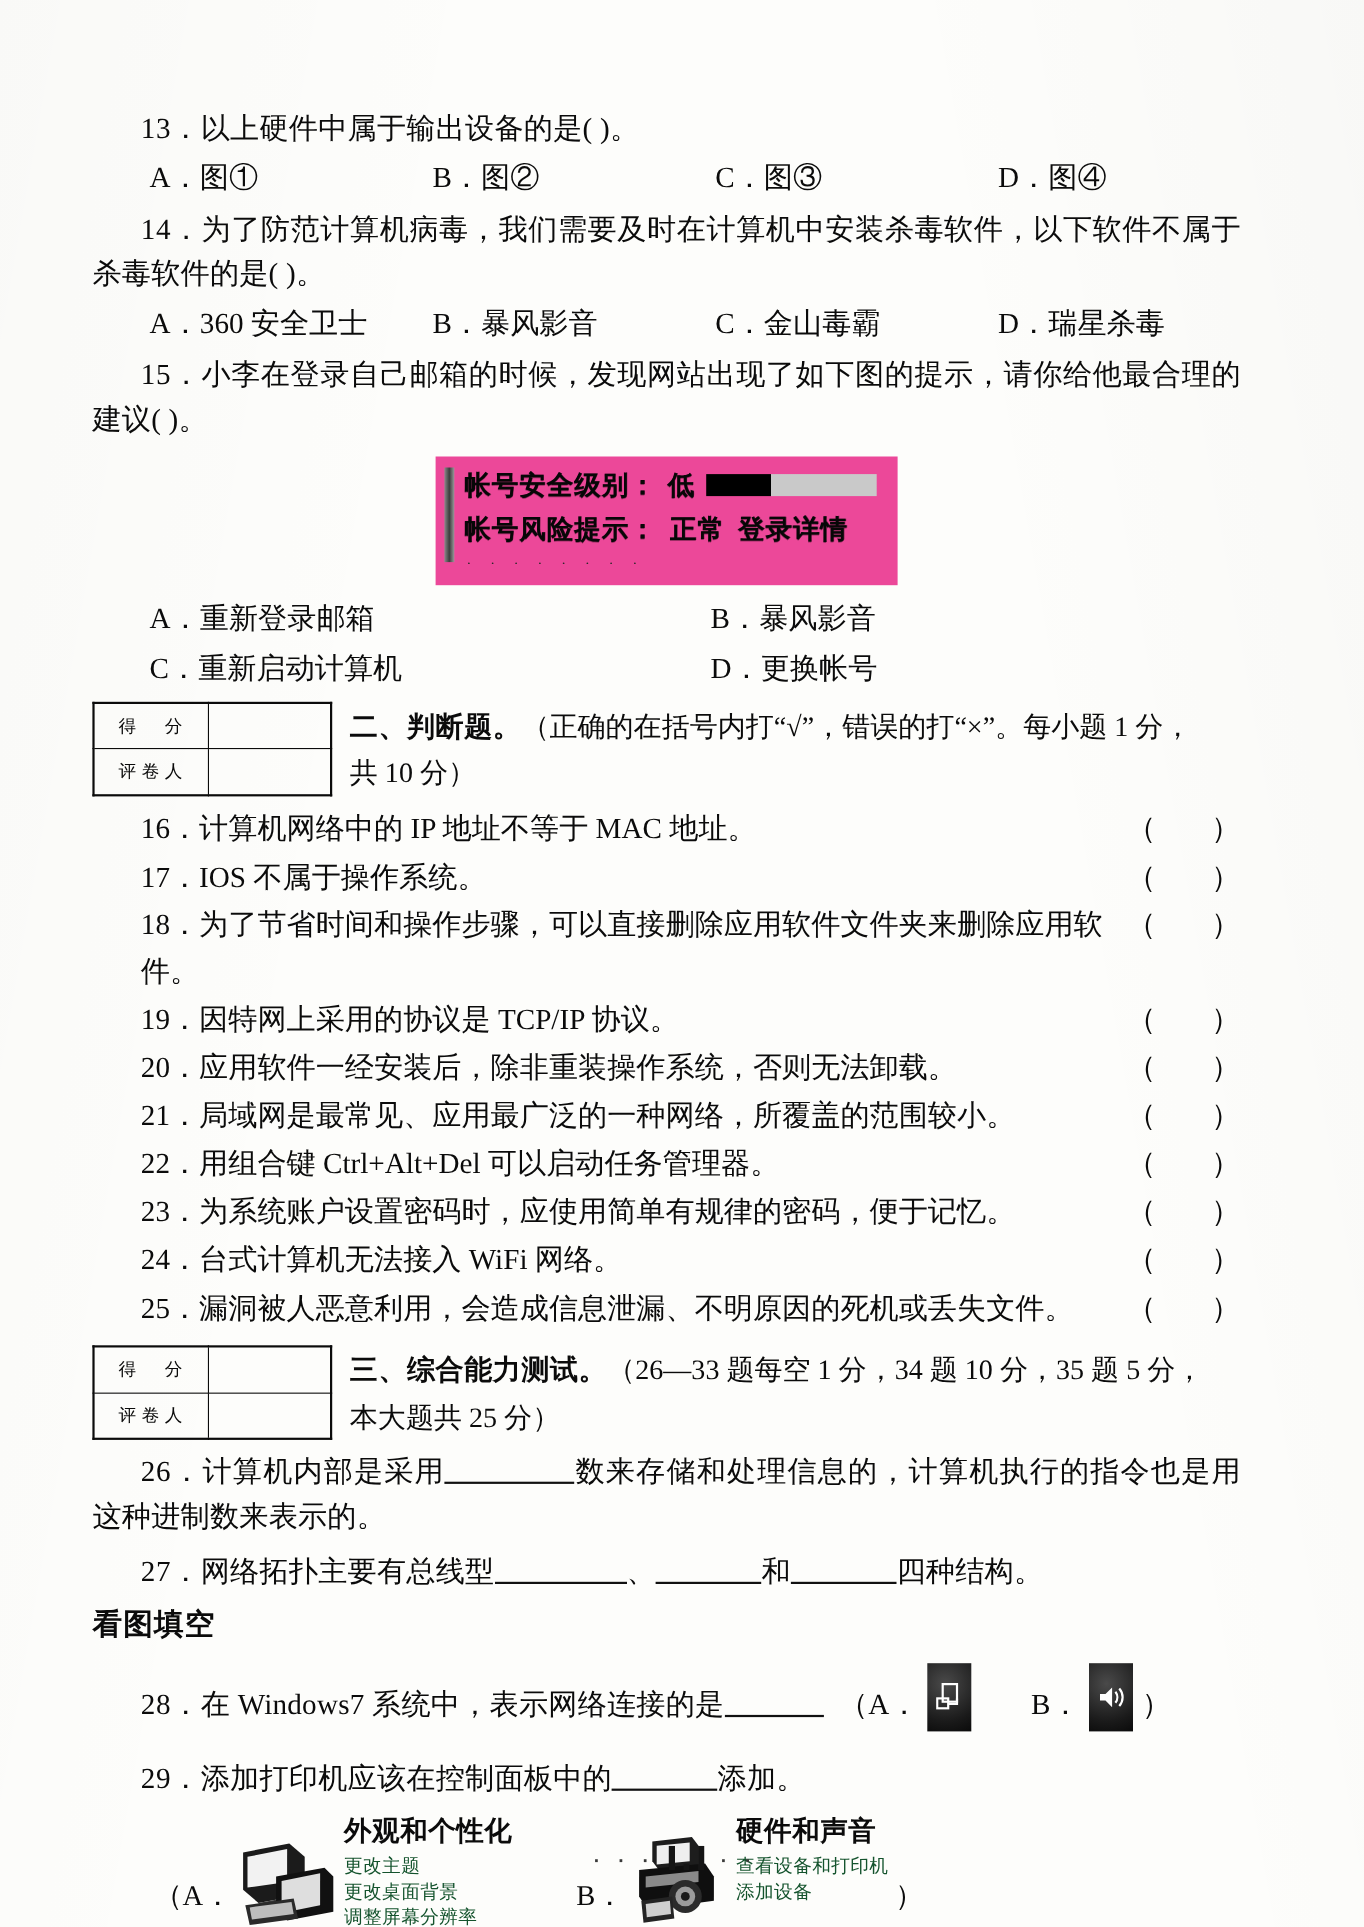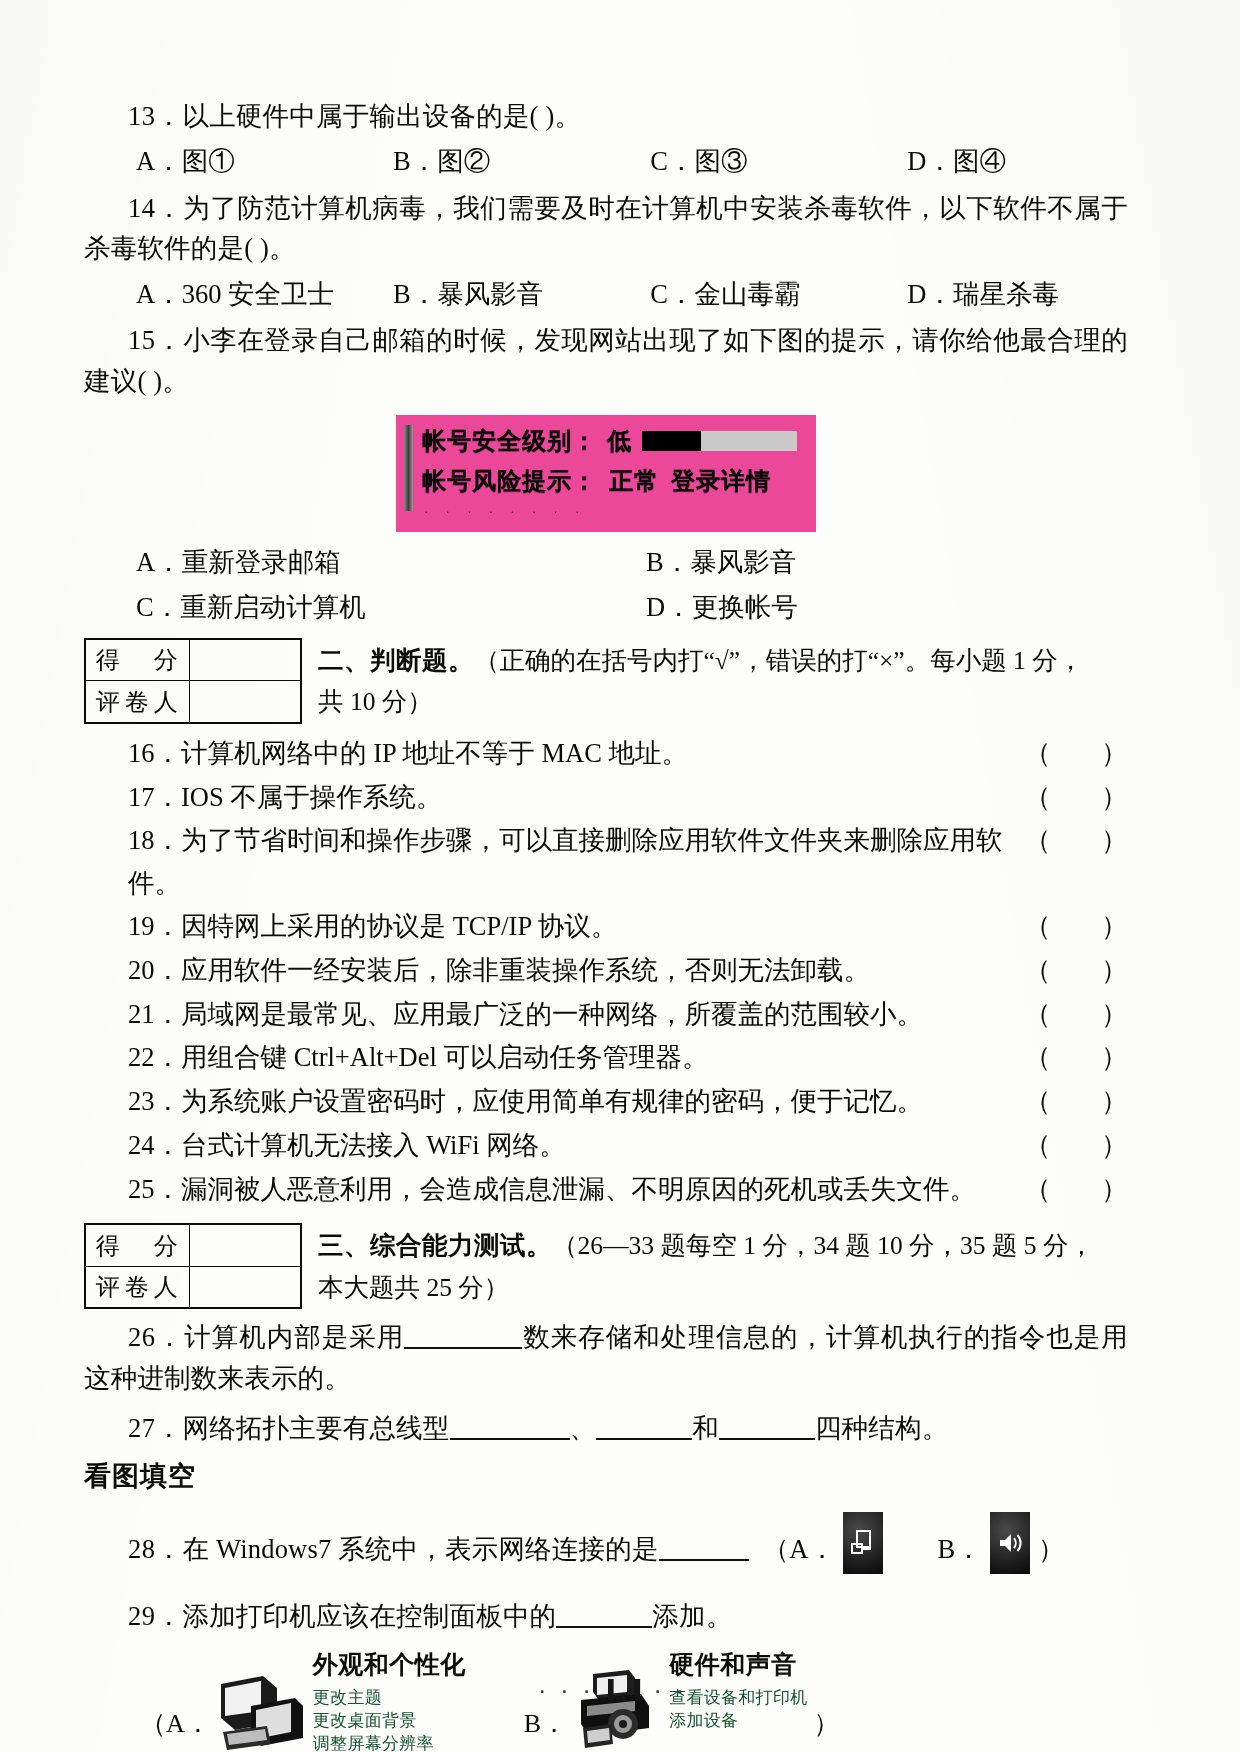--- a/index.html
+++ b/index.html
@@ -110,21 +110,21 @@
   }
   .score-table {
     border-collapse: collapse;
     border: 2.6px solid #0b0b0b;
     margin-right: 16px;
     flex: 0 0 auto;
   }
   .score-table td {
     border: 1.6px solid #0b0b0b;
     height: 42px;
-    font-size: 24px;
+    font-size: 16px;
     text-align: center;
     font-family: Liberation Sans, sans-serif;
   }
   .score-table td.lab { width: 104px; letter-spacing: 5px; padding-left: 5px; }
   .score-table td.val { width: 112px; }
   .score-desc {
     font-size: 25.5px;
     line-height: 1.62;
     padding-top: 2px;
   }

